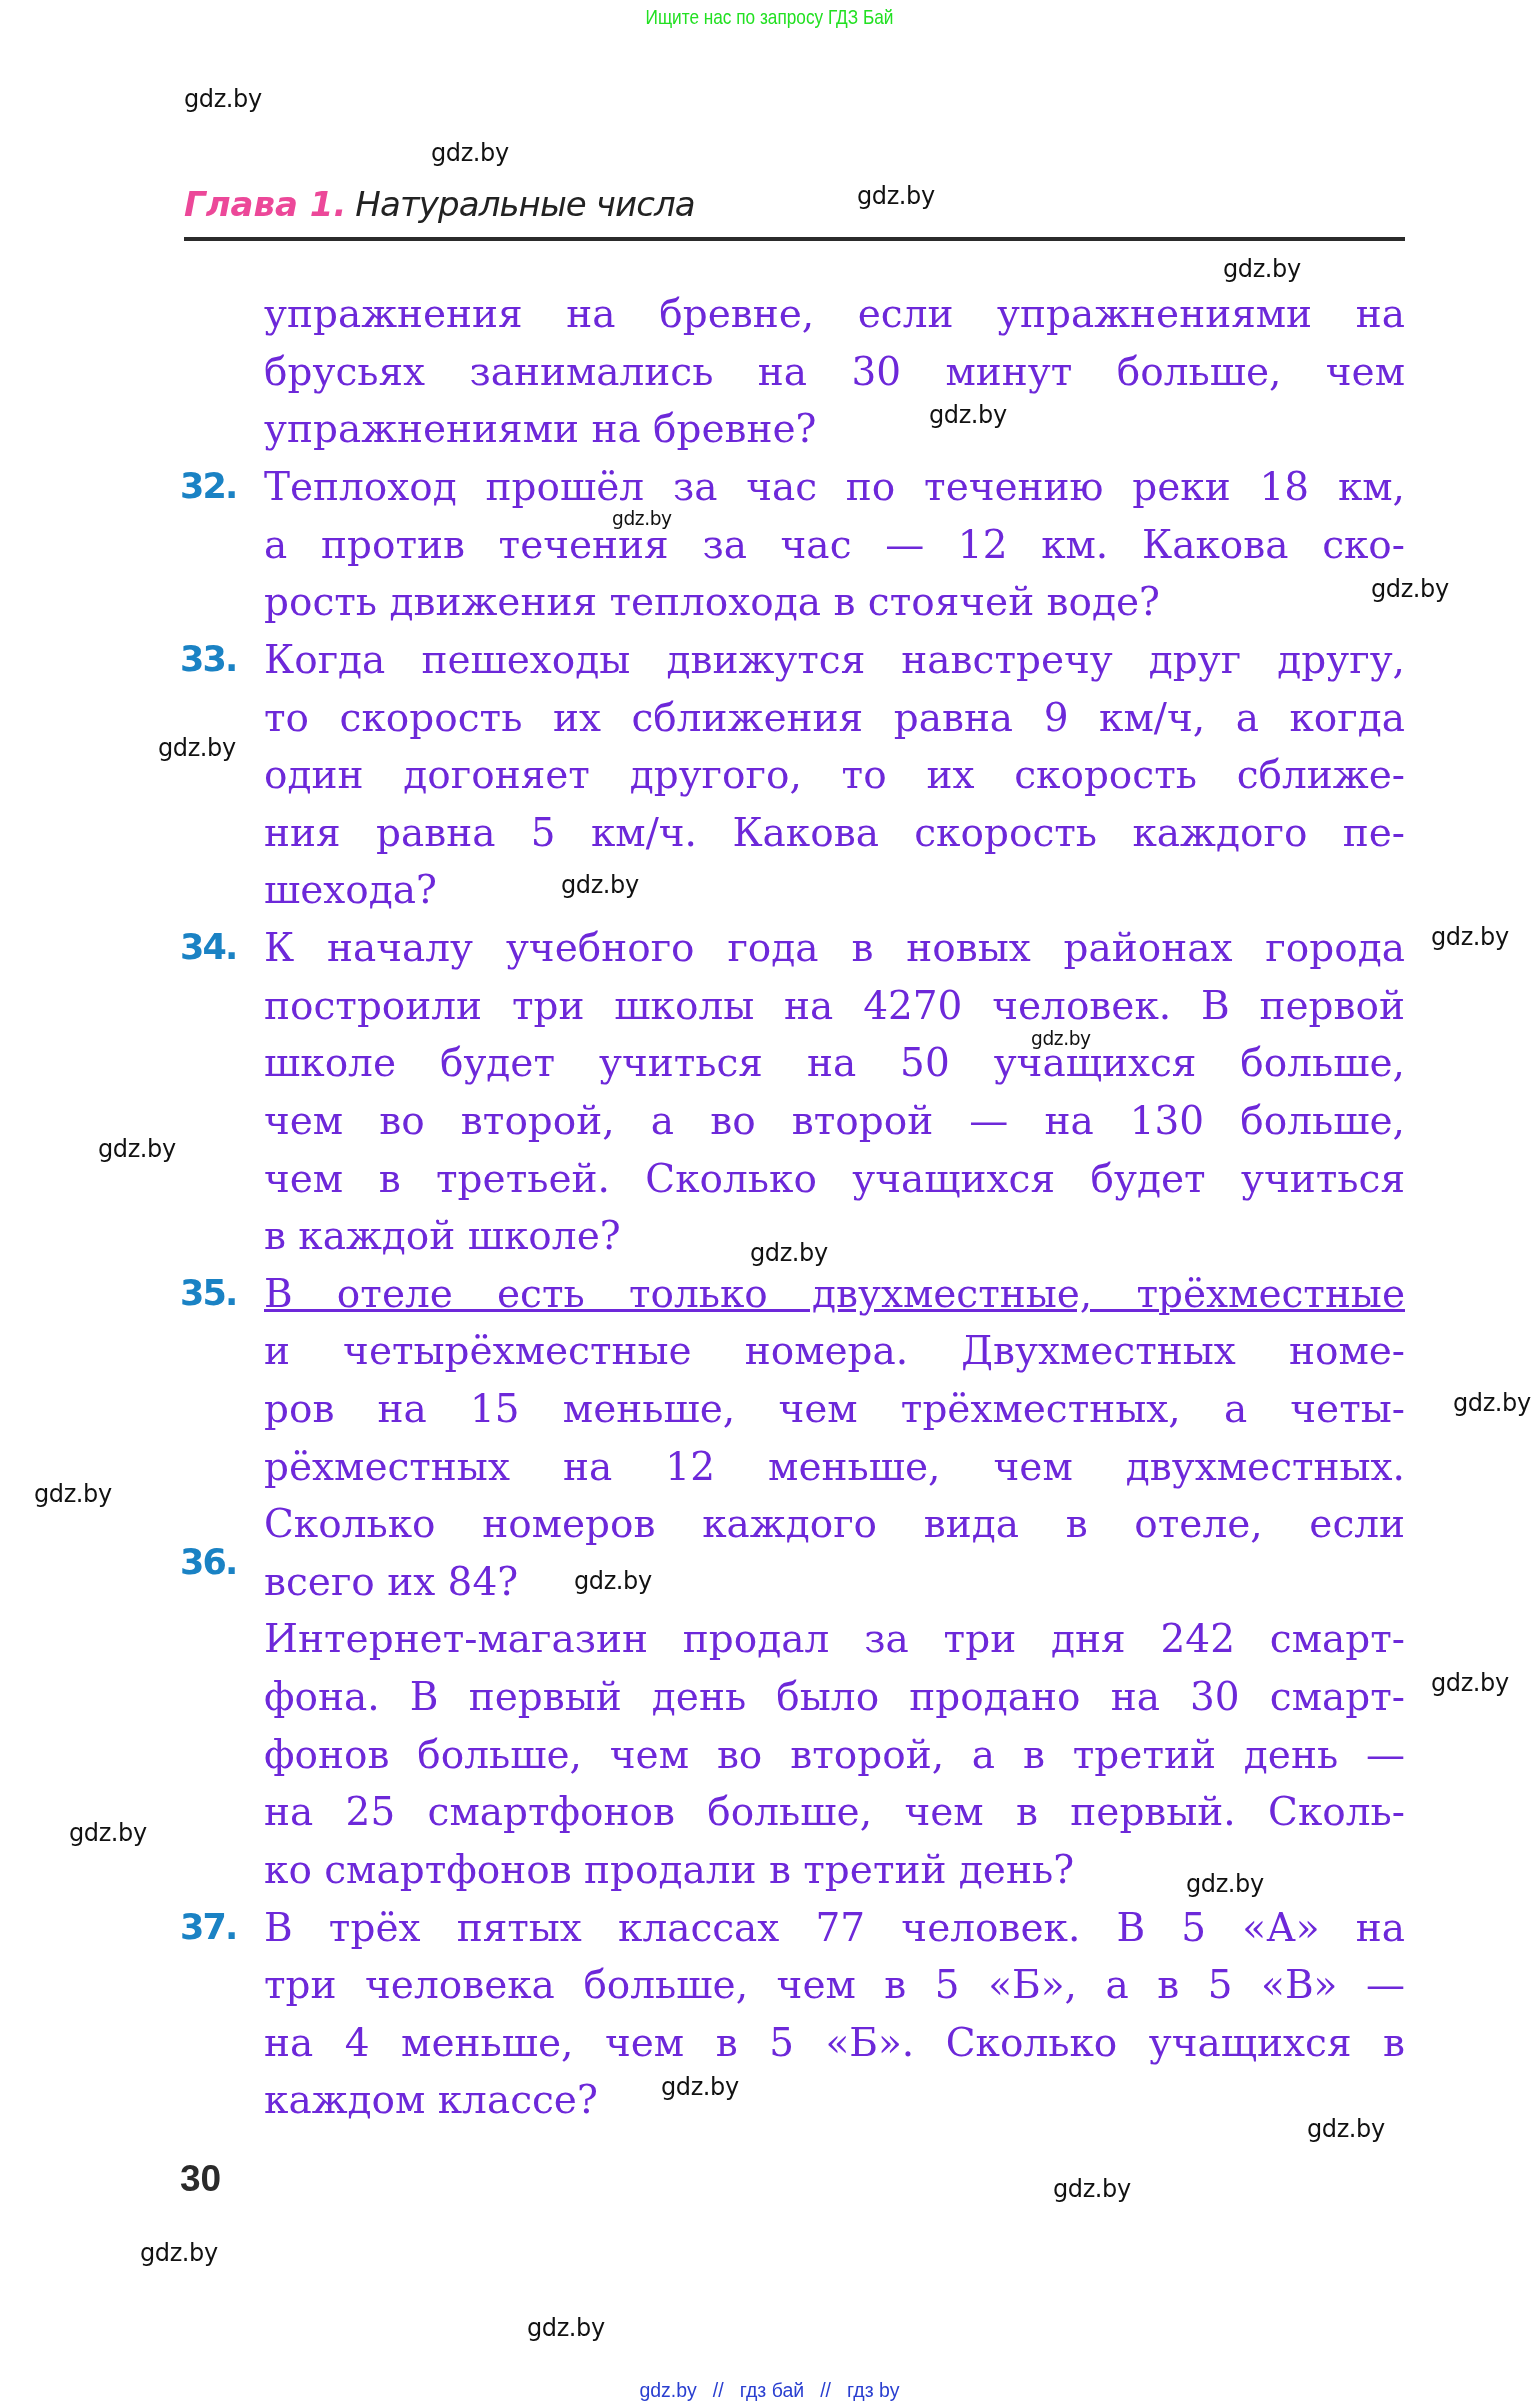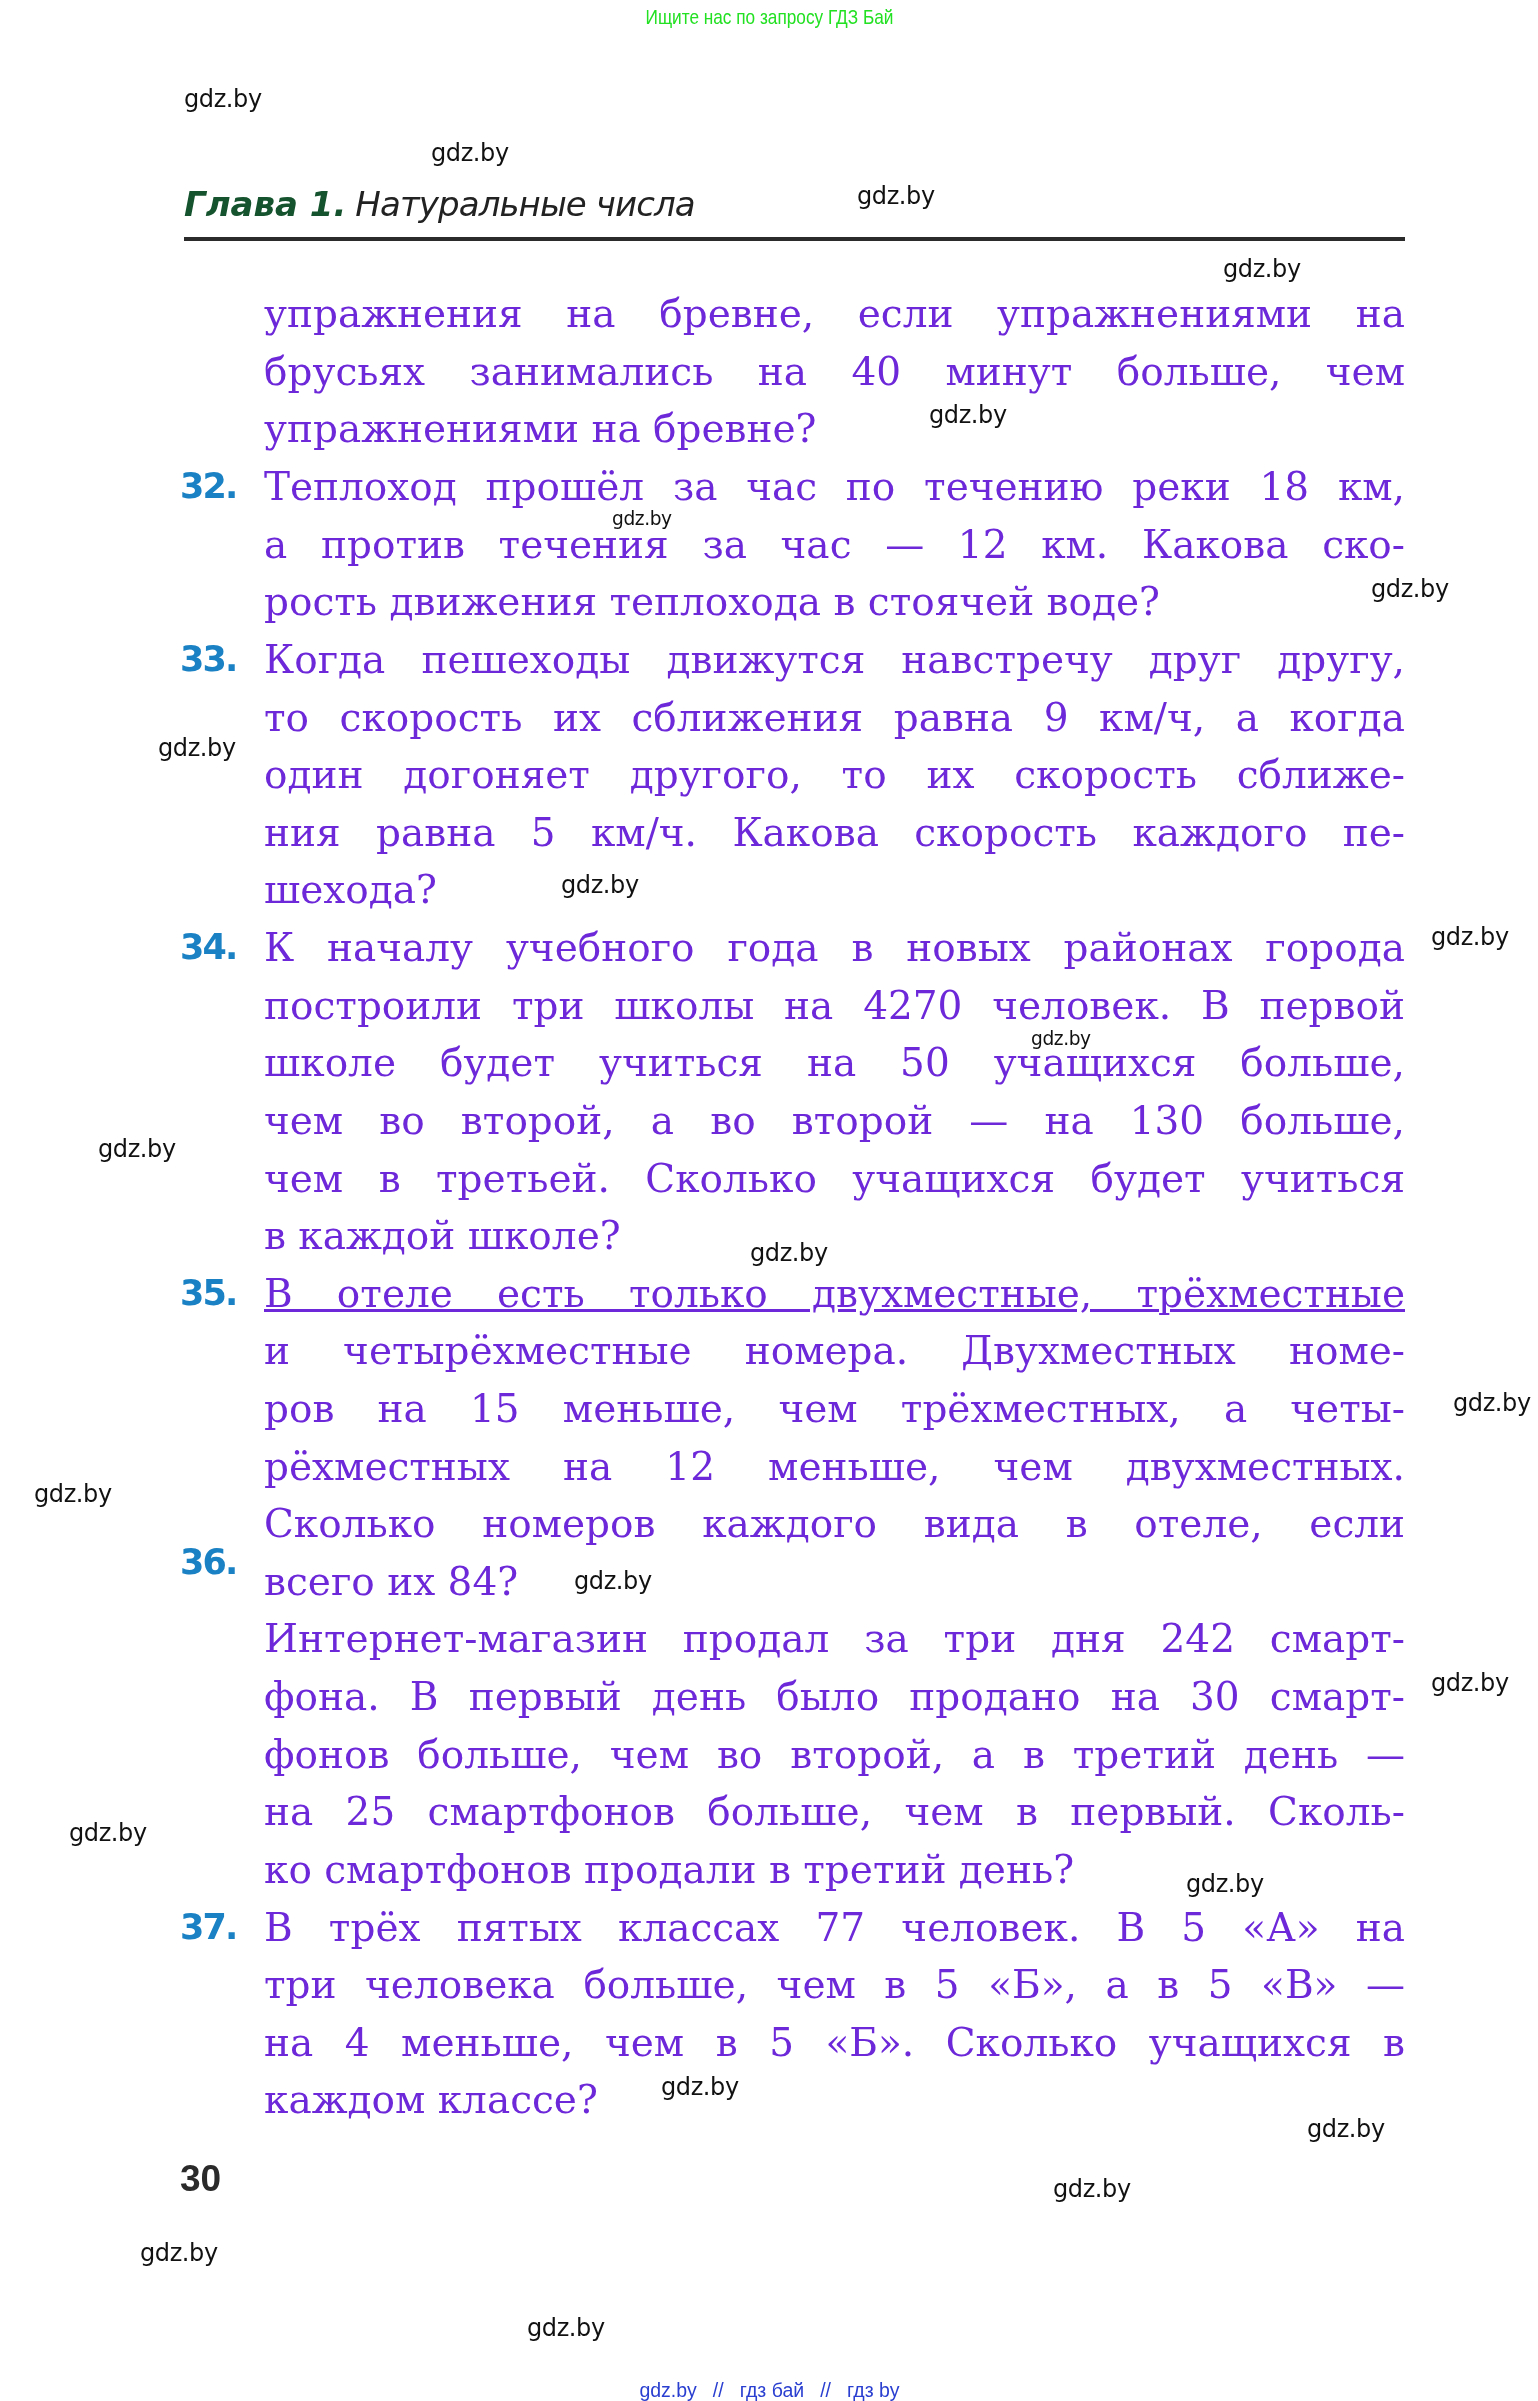--- a/index.html
+++ b/index.html
@@ -11,21 +11,21 @@
   }
   .wm {
     position: absolute; font-family: "DejaVu Sans", sans-serif; font-size: 24px;
     color: #111; white-space: nowrap; letter-spacing: -0.4px;
   }
   .wm.small { font-size: 18.6px; }
   .chapter-header {
     position: absolute; left: 184px; top: 184px; white-space: nowrap;
     font-family: "DejaVu Sans", sans-serif; font-style: italic; font-size: 34px;
   }
-  .chapter-num { color: #14532d; font-weight: bold; }
+  .chapter-num { color: #ec4899; font-weight: bold; }
   .chapter-title { color: #222; margin-left: 8.9px; letter-spacing: -0.9px; }
   .rule {
     position: absolute; left: 184px; top: 237px; width: 1221px; height: 3.5px; background: #2b2b2b;
   }
   .line {
     position: absolute; left: 264px; width: 1141px; height: 53px;
     font-family: "DejaVu Serif", serif; font-size: 39px; color: #6d28d9;
     text-align: justify; text-align-last: justify; white-space: nowrap; line-height: 53px;
   }
   .line.last { text-align-last: left; }
@@ -74,21 +74,21 @@
 <div class="wm" style="left:140px;top:2239px;">gdz.by</div>
 <div class="wm" style="left:527px;top:2314px;">gdz.by</div>
 
 <div class="chapter-header">
   <span class="chapter-num">Глава 1.</span><span class="chapter-title">Натуральные числа</span>
 </div>
 <div class="rule"></div>
 
 <div>
   <div class="line" style="top:287px;">упражнения на бревне, если упражнениями на</div>
-  <div class="line" style="top:345px;">брусьях занимались на 40 минут больше, чем</div>
+  <div class="line" style="top:345px;">брусьях занимались на 30 минут больше, чем</div>
   <div class="line last" style="top:402px;">упражнениями на бревне?</div>
 </div>
 
 <div>
   <div class="pnum" style="top:460px;">32.</div>
   <div class="line" style="top:460px;">Теплоход прошёл за час по течению реки 18 км,</div>
   <div class="line" style="top:518px;">а против течения за час — 12 км. Какова ско-</div>
   <div class="line last" style="top:575px;">рость движения теплохода в стоячей воде?</div>
 </div>
 

